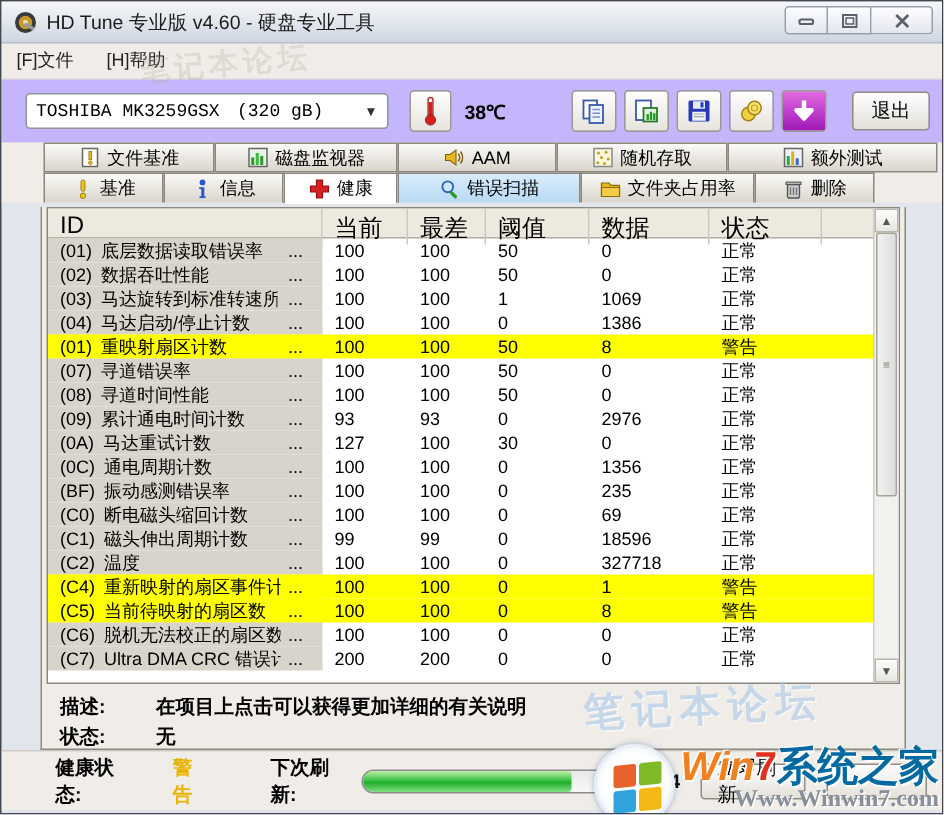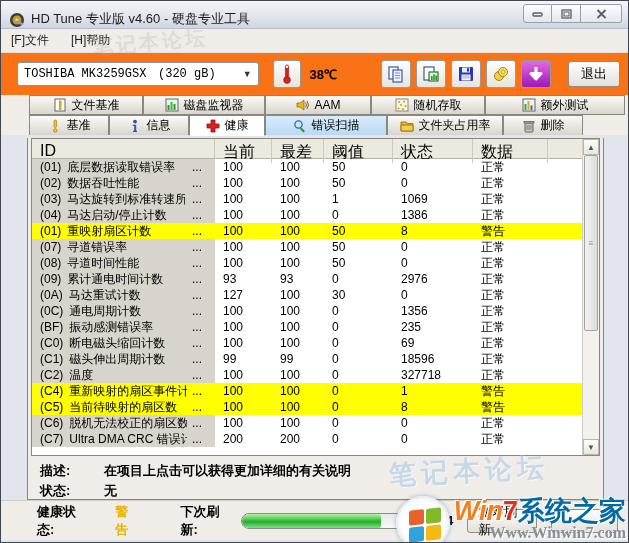--- a/index.html
+++ b/index.html
@@ -2,35 +2,35 @@
 <html><head>
 <meta charset="utf-8">
 <style>
   * { margin:0; padding:0; box-sizing:border-box; }
   html,body { width:629px; height:543px; }
   body { font-family:"Liberation Sans", sans-serif; font-size:12px; color:#000; background:#fff; }
 
   .window { position:relative; width:629px; height:543px; border:1px solid #42464e; background:#e2e5eb; overflow:hidden; }
 
   
-  .titlebar { height:28px; background:linear-gradient(#f4f6f9,#dfe4ec 60%,#ced6e3); border-bottom:1px solid #b7bdc9; display:flex; align-items:flex-end; padding:0 6px; position:relative; }
+  .titlebar { height:28px; background:linear-gradient(#f4f6f9,#dfe4ec 60%,#ced6e3); border-bottom:1px solid #b7bdc9; display:flex; align-items:center; padding:0 6px; position:relative; }
   .app-icon { width:16px; height:16px; margin:0 6px 0 2px; }
   .title-text { font-size:13px; color:#1c1c1c; }
   .win-controls { position:absolute; top:3px; right:6px; display:flex; }
   .win-btn { width:29px; height:19px; background:linear-gradient(#fcfdfe,#e2e7ee); border:1px solid #98a0ac; display:flex; align-items:center; justify-content:center; }
   .win-btn.min { border-radius:3px 0 0 3px; }
   .win-btn.max { border-left:none; }
   .win-btn.close { border-left:none; border-radius:0 3px 3px 0; width:41px; }
 
   
   .menubar { height:24px; background:#f0ede8; display:flex; align-items:center; gap:22px; padding:0 10px; border-bottom:1px solid #e4e1da; }
   .menu-item { color:#222; }
 
   
-  .toolbar { height:42px; background:#f97316; display:flex; align-items:center; padding:0 8px; }
+  .toolbar { height:42px; background:#c4b5fd; display:flex; align-items:center; padding:0 8px; }
   .drive-select { width:260px; height:24px; background:#fff; border:1px solid #8f949c; border-radius:3px; display:flex; align-items:center; padding:0 6px; position:relative; margin-left:8px; }
   .drive-model { font-family:"Liberation Mono", monospace; font-size:12px; }
   .drive-cap { position:absolute; left:140px; font-family:"Liberation Mono", monospace; font-size:12px; }
   .drive-arrow { position:absolute; right:6px; font-size:9px; color:#333; }
   .tool-btn { width:30px; height:28px; background:linear-gradient(#fefefe,#e7e4dd); border:1px solid #9b9a92; border-radius:3px; display:flex; align-items:center; justify-content:center; margin-right:5px; }
   .temp-btn { margin-left:14px; }
   .temp-text { font-weight:bold; font-size:13px; margin:0 4px 0 4px; }
   .icon-group { margin-left:40px; display:flex; }
   .dl-btn { background:linear-gradient(#e06ae0,#a018b8); }
   .exit-btn { margin-left:12px; width:56px; height:26px; background:linear-gradient(#fefefe,#e3e0d9); border:1px solid #8f8e86; border-radius:3px; font-size:13px; display:flex; align-items:center; justify-content:center; }
@@ -285,22 +285,22 @@
   </div>
 
   <div class="content">
     <div class="table-panel">
       <div class="tgrid">
         <div class="thead">
           <div class="hc">ID</div>
           <div class="hc">当前</div>
           <div class="hc">最差</div>
           <div class="hc">阈值</div>
+          <div class="hc">数据</div>
           <div class="hc">状态</div>
-          <div class="hc">数据</div>
           <div class="hc" style="border-right:none"></div>
         </div>
         <div>
             <div class="trow">
               <div class="c id">
                 <span class="rid">(01)</span>
                 <span class="rname">底层数据读取错误率</span>
                 <span class="rdots">...</span>
               </div>
               <div class="c v">100</div>

